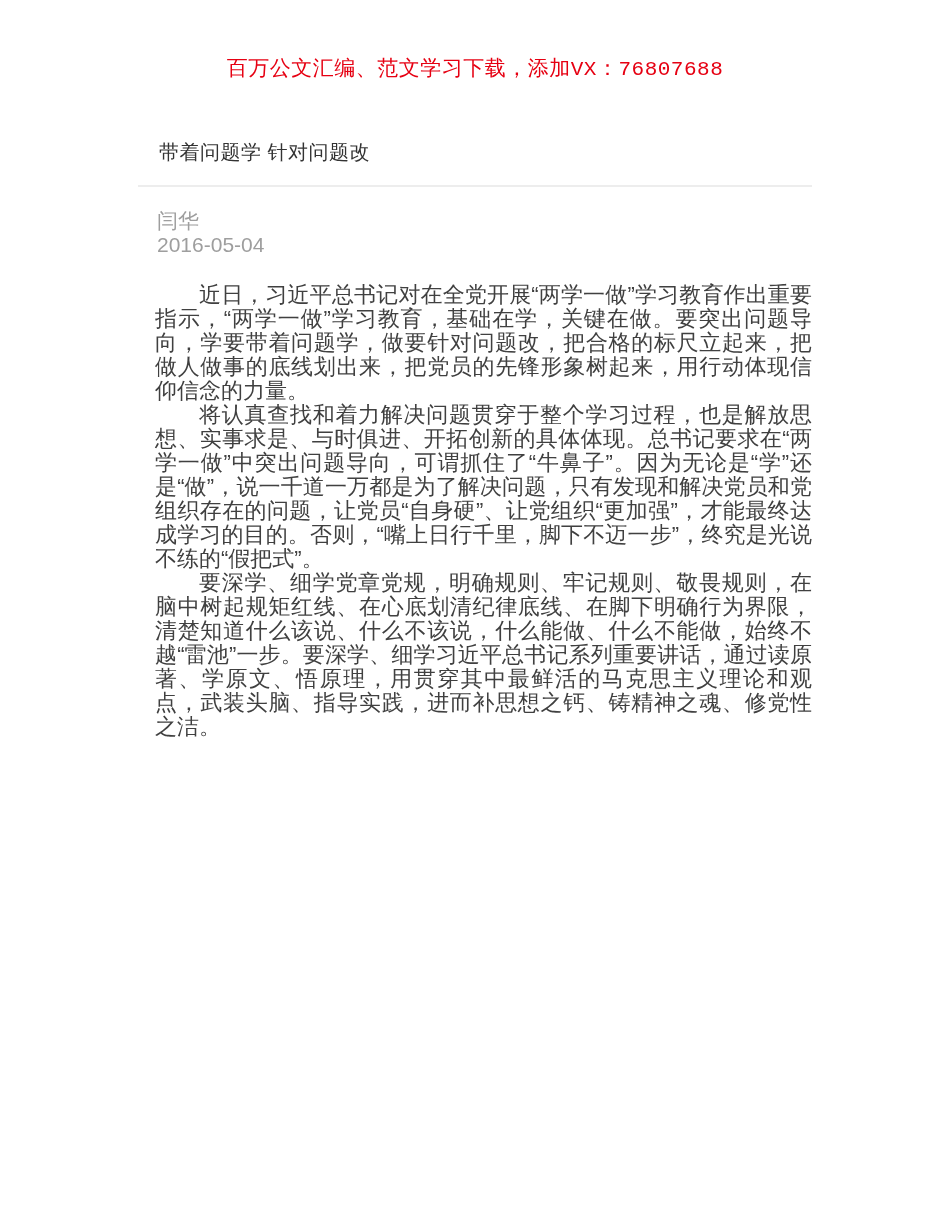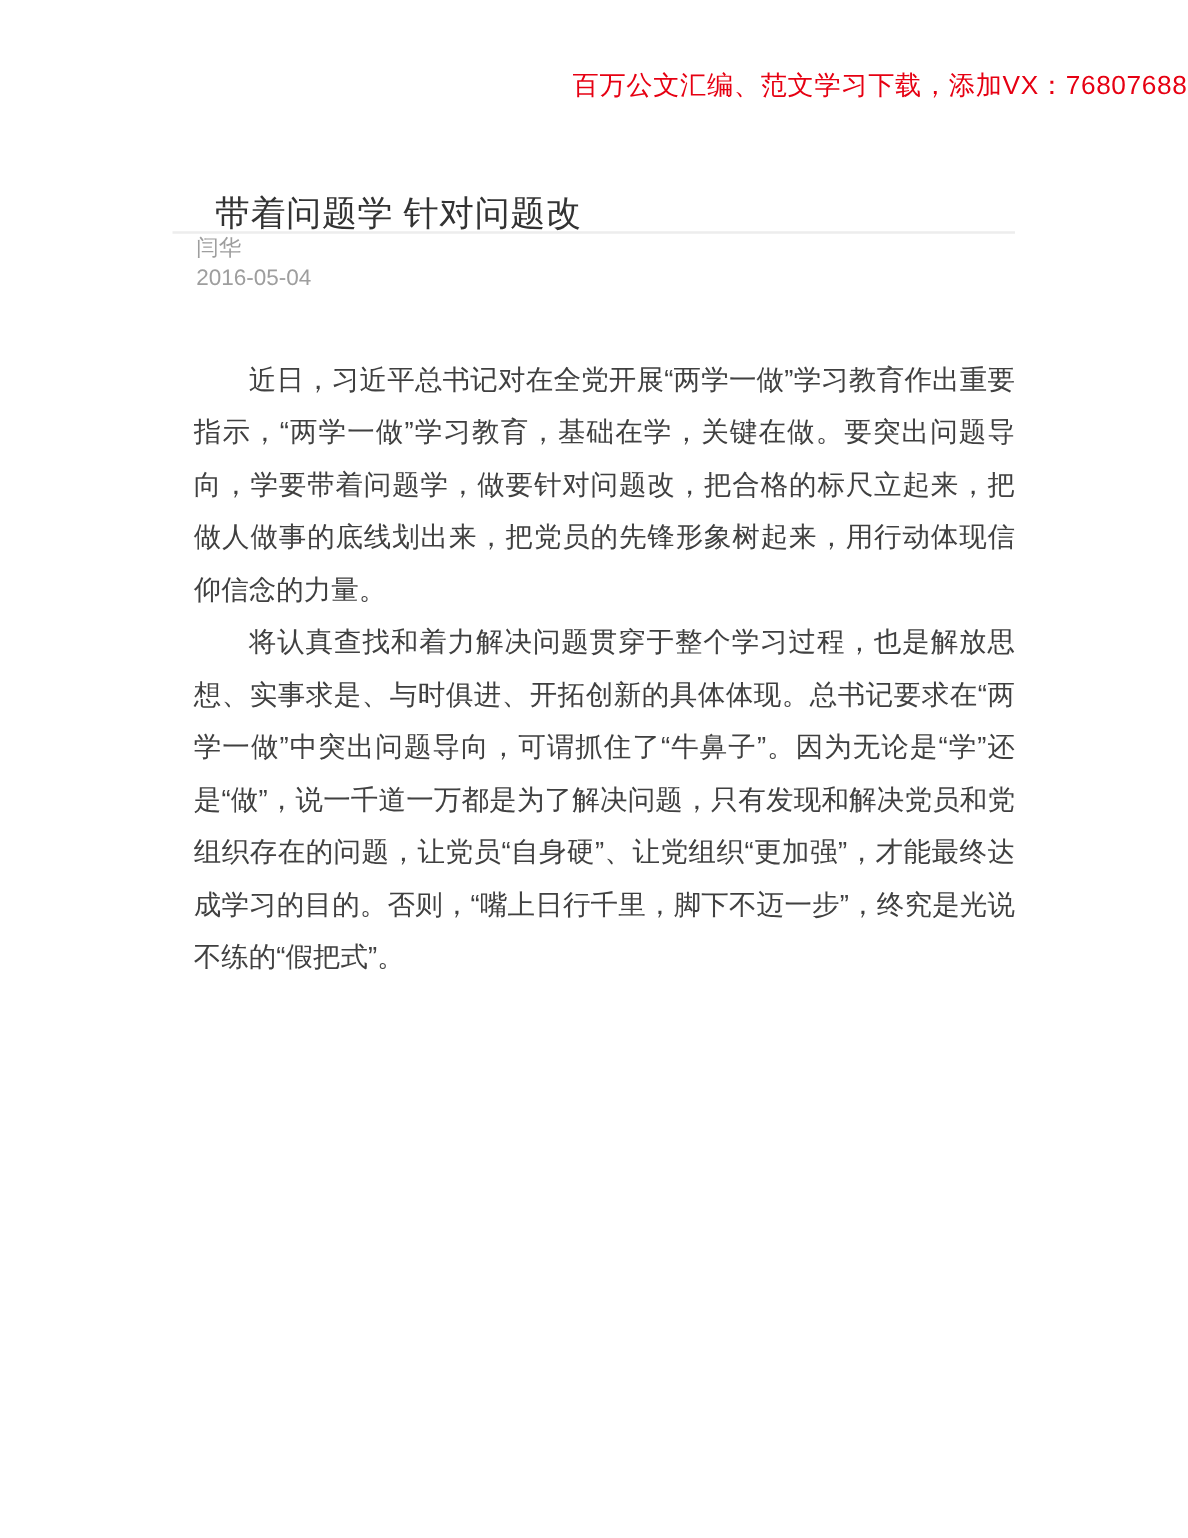--- a/index.html
+++ b/index.html
@@ -13,60 +13,61 @@
     width: 950px;
     height: 1230px;
     background: #ffffff;
     overflow: hidden;
   }
   .banner {
     position: absolute;
     top: 54px;
     left: 0;
     width: 950px;
-    text-align: right;
+    text-align: center;
     font-size: 21px;
     letter-spacing: 0.5px;
     color: #e60012;
     white-space: nowrap;
+    font-family: Liberation Mono, monospace;
   }
   .article-title {
     position: absolute;
     left: 156px;
     top: 136px;
-    margin: 16px;
-    font-size: 28px;
+    margin: 3px;
+    font-size: 20px;
     font-weight: 400;
     color: #333333;
     letter-spacing: 0.5px;
     text-align: right;
   }
   .title-divider {
     position: absolute;
     left: 138px;
     top: 185px;
     width: 674px;
     height: 2px;
     background: #ededed;
   }
   .meta {
     position: absolute;
     left: 157px;
-    top: 186px;
-    font-size: 18px;
+    top: 209px;
+    font-size: 21px;
     line-height: 24px;
     color: #9e9e9e;
   }
   .article-body {
     position: absolute;
     left: 155px;
     top: 283px;
     width: 657px;
     font-size: 22px;
-    line-height: 42px;
+    line-height: 24px;
     color: #404040;
     text-align: justify;
   }
   .article-body p {
     margin: 0;
     padding: 0;
     text-indent: 2em;
   }
 </style>
 </head>
@@ -83,15 +84,16 @@
   <div class="title-divider"></div>
 
   <div class="meta">
     <div>闫华</div>
     <div>2016-05-04</div>
   </div>
 
   <div class="article-body">
       <p>近日，习近平总书记对在全党开展“两学一做”学习教育作出重要指示，“两学一做”学习教育，基础在学，关键在做。要突出问题导向，学要带着问题学，做要针对问题改，把合格的标尺立起来，把做人做事的底线划出来，把党员的先锋形象树起来，用行动体现信仰信念的力量。</p>
       <p>将认真查找和着力解决问题贯穿于整个学习过程，也是解放思想、实事求是、与时俱进、开拓创新的具体体现。总书记要求在“两学一做”中突出问题导向，可谓抓住了“牛鼻子”。因为无论是“学”还是“做”，说一千道一万都是为了解决问题，只有发现和解决党员和党组织存在的问题，让党员“自身硬”、让党组织“更加强”，才能最终达成学习的目的。否则，“嘴上日行千里，脚下不迈一步”，终究是光说不练的“假把式”。</p>
+      <p>要深学、细学党章党规，明确规则、牢记规则、敬畏规则，在脑中树起规矩红线、在心底划清纪律底线、在脚下明确行为界限，清楚知道什么该说、什么不该说，什么能做、什么不能做，始终不越“雷池”一步。要深学、细学习近平总书记系列重要讲话，通过读原著、学原文、悟原理，用贯穿其中最鲜活的马克思主义理论和观点，武装头脑、指导实践，进而补思想之钙、铸精神之魂、修党性之洁。</p>
     </div>
 
 </div>
 
 </body></html>

